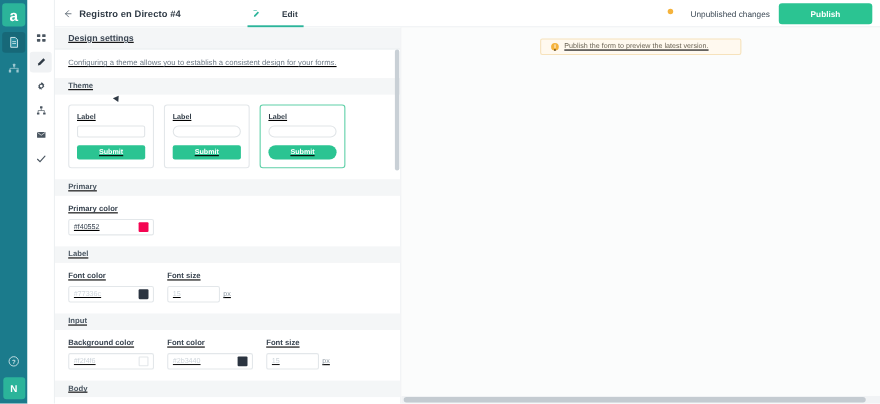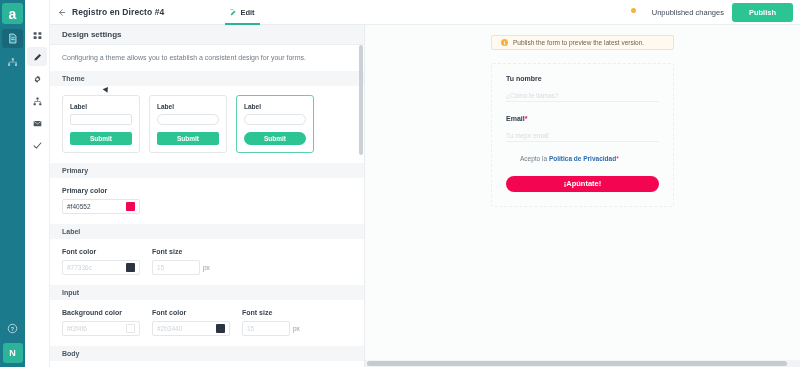--- a/index.html
+++ b/index.html
@@ -62,39 +62,39 @@
     border-bottom: 1px solid #e9edf0;
     display: flex; align-items: center; position: relative;
   }
   .back-arrow {
     width: 22px; display: flex; align-items: center; justify-content: center;
     color: #5a6672; font-size: 11px;
   }
   .form-title { font-size: 8.5px; color: #2f3a45; font-weight: 700; letter-spacing: .1px; }
   .tabs { display: flex; align-items: center; margin-left: 57px; height: 25px; }
   .tab {
-    display: flex; align-items: center; gap: 3px; height: 25px;
+    display: flex; align-items: center; gap: 19px; height: 25px;
     padding: 0 9px; font-size: 7.5px; color: #aeb8c0; position: relative;
   }
   .tab.active { color: #2f3a45; font-weight: 700; }
   .tab.active::after {
     content: ''; position: absolute; left: 4px; right: 4px; bottom: 0;
     height: 2px; background: #2bb49a;
   }
   .tab .ticon { display: flex; align-items: center; }
   .top-right { margin-left: auto; display: flex; align-items: center; gap: 8px; padding-right: 7px; }
   .unpub { display: flex; gap: 16px; font-size: 7.5px; color: #3d4a56; margin-left: 43px; }
   .dot-amber { width: 5px; height: 5px; border-radius: 50%; background: #f5b33c; }
   .publish-btn {
     background: #2bc492; color: #fff; font-size: 7.5px; font-weight: 700;
-    border: none; border-radius: 3px; padding: 5px 17px; cursor: pointer;
-  }
-
-  
-  .content { flex: 1; display: flex; min-height: 0; }
+    border: none; border-radius: 3px; padding: 5px 29px; cursor: pointer;
+  }
+
+  
+  .content { flex: 1; display: flex; min-height: 0; text-decoration: underline; }
 
   
   .settings {
     width: 315px; flex: 0 0 315px; background: #fff;
     border-right: 1px solid #e9edf0; position: relative; overflow: hidden;
   }
   .settings-inner { padding: 0; }
   .panel-header {
     height: 20px; background: #f4f6f7; display: flex; align-items: center;
     padding-left: 12px; font-size: 8px; color: #3b4653; font-weight: 700;
@@ -422,35 +422,20 @@
         <div class="cursor"></div>
       </div>
 
       <div class="preview">
 
         <div class="notice">
           <span class="notice-icon">i</span>
           <span>Publish the form to preview the latest version.</span>
         </div>
 
-        <div class="form-card">
-          <div class="pf-label">Tu nombre</div>
-          <div class="pf-input">¿Cómo te llamas?</div>
-
-          <div class="pf-label">
-            <span>Email</span><span class="req">*</span>
-          </div>
-          <div class="pf-input">Tu mejor email</div>
-
-          <div class="pf-consent">
-            <span>Acepto la </span><a href="#">Política de Privacidad</a><span class="req">*</span>
-          </div>
-
-          <button class="pf-submit">¡Apúntate!</button>
-        </div>
 
         <div class="h-scroll-track">
           <div class="h-scroll-thumb"></div>
         </div>
       </div>
 
     </div>
   </div>
 </div>
 

